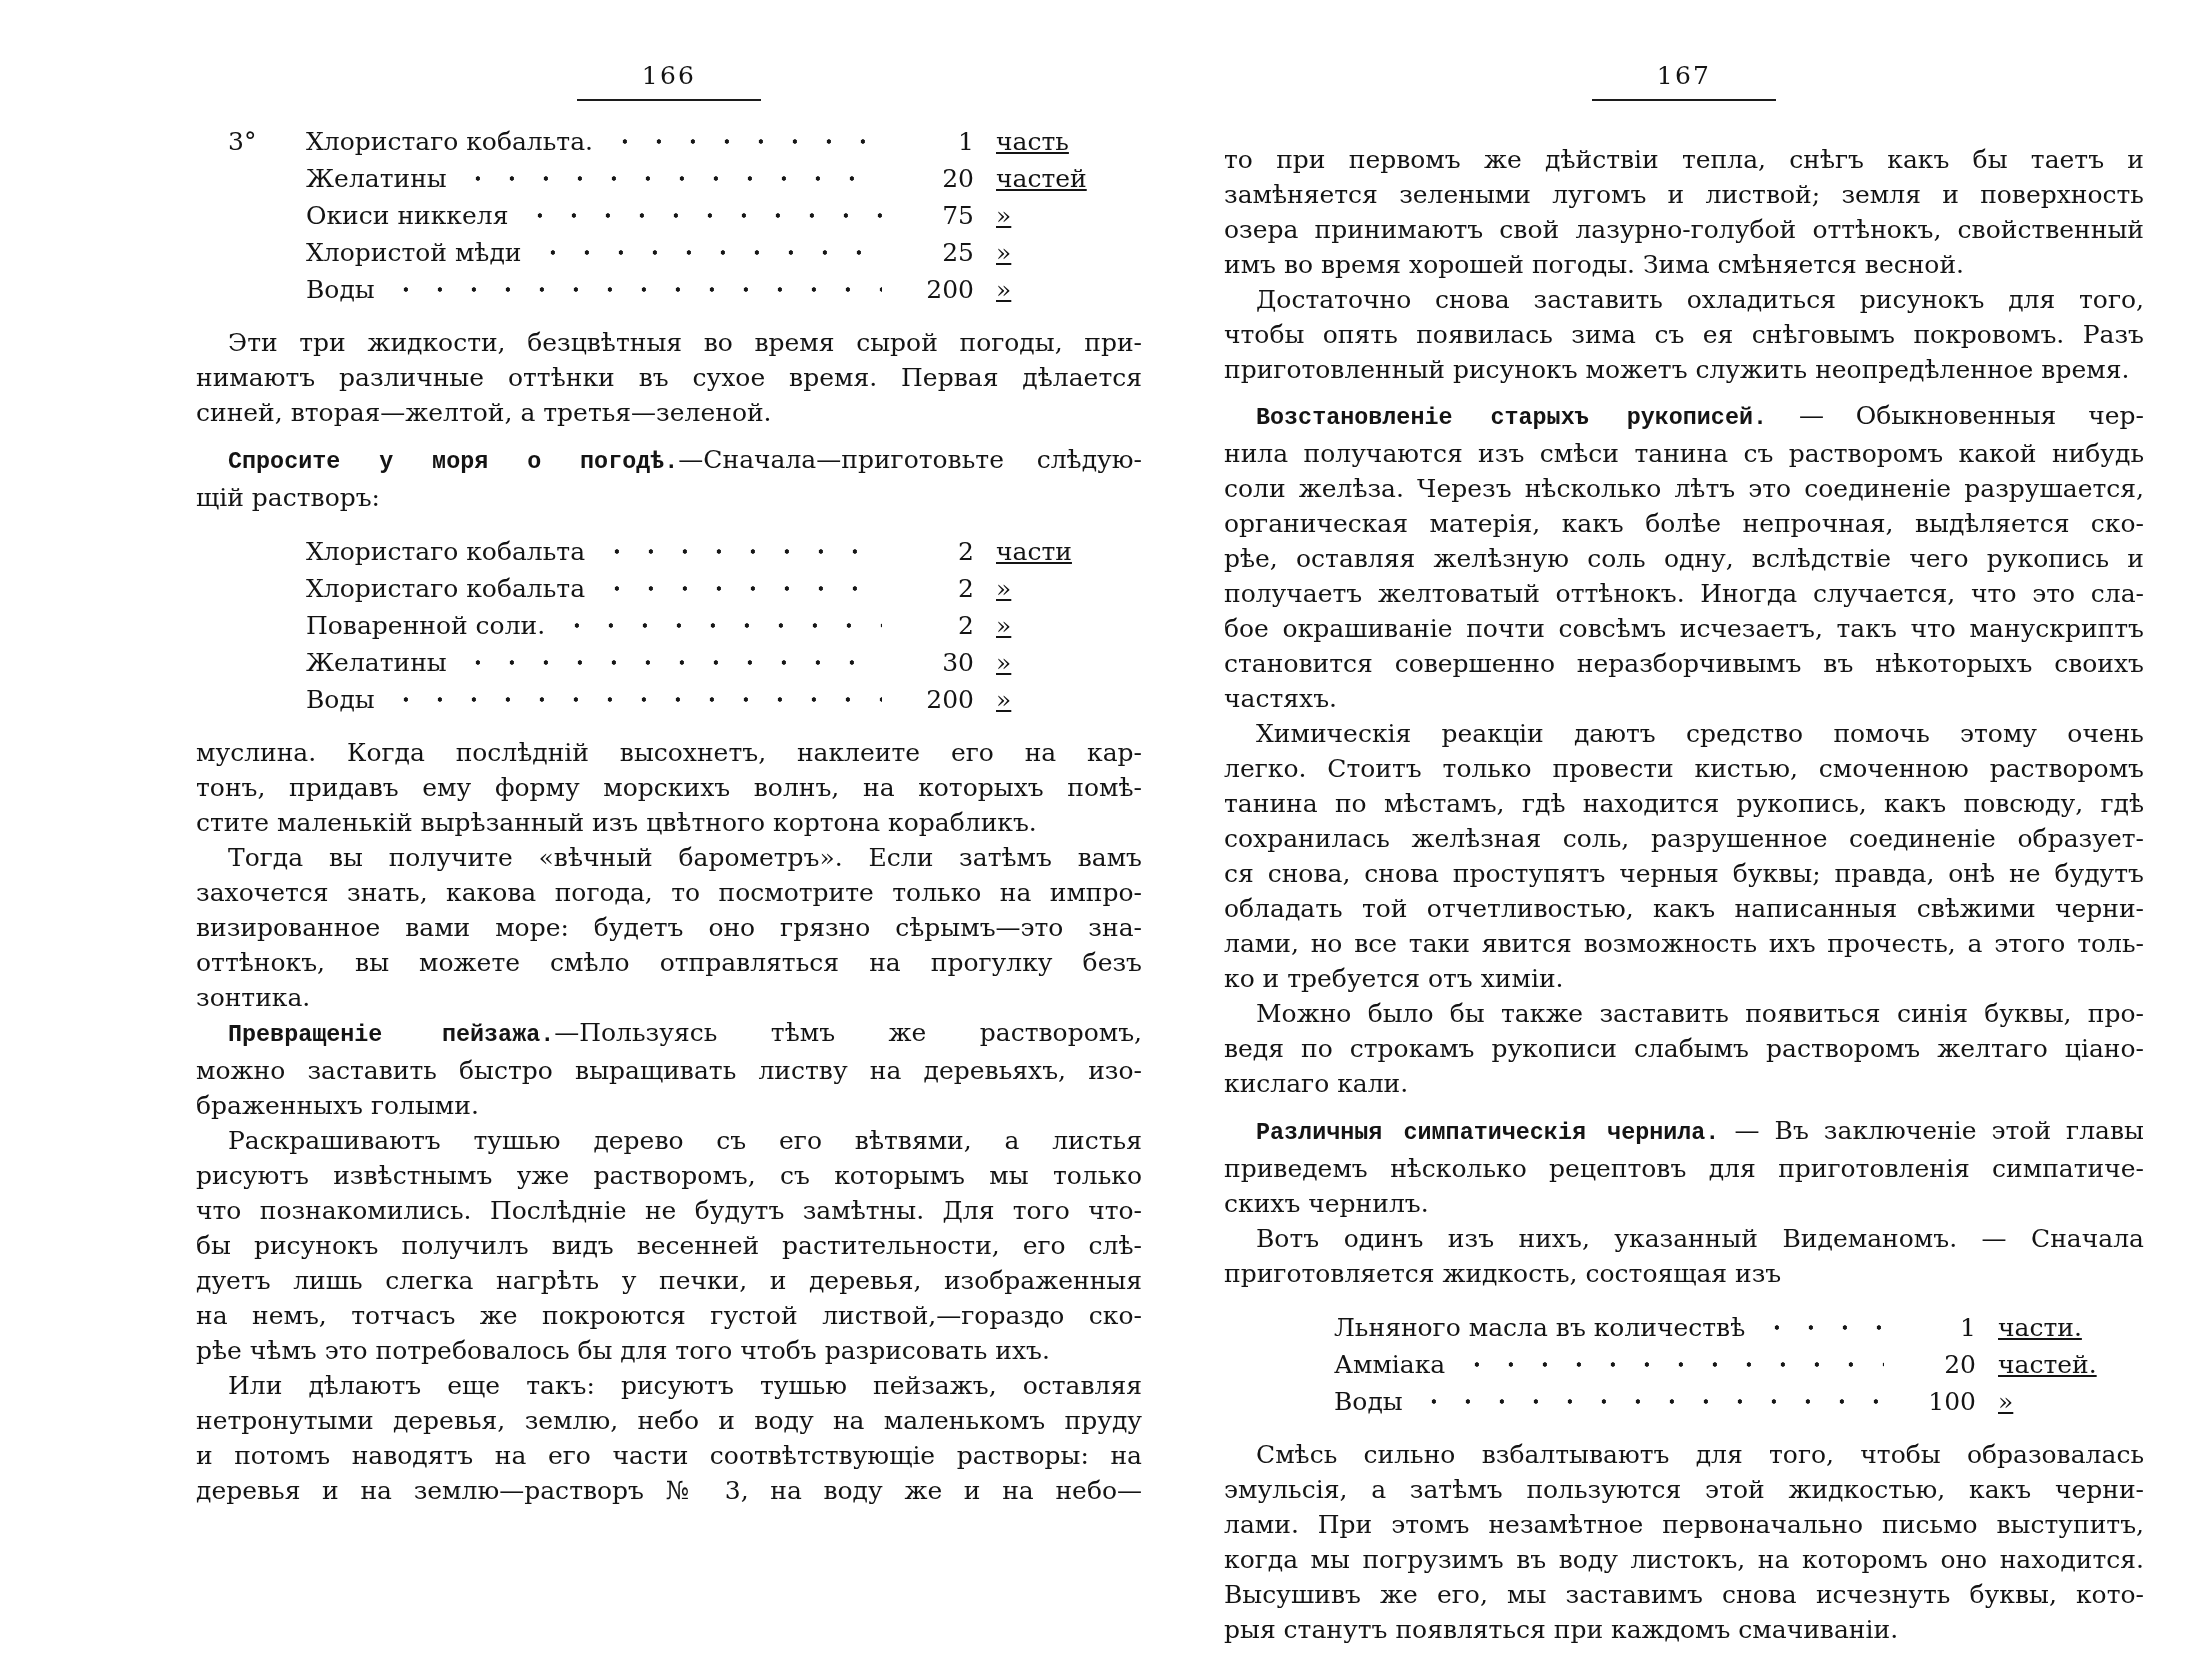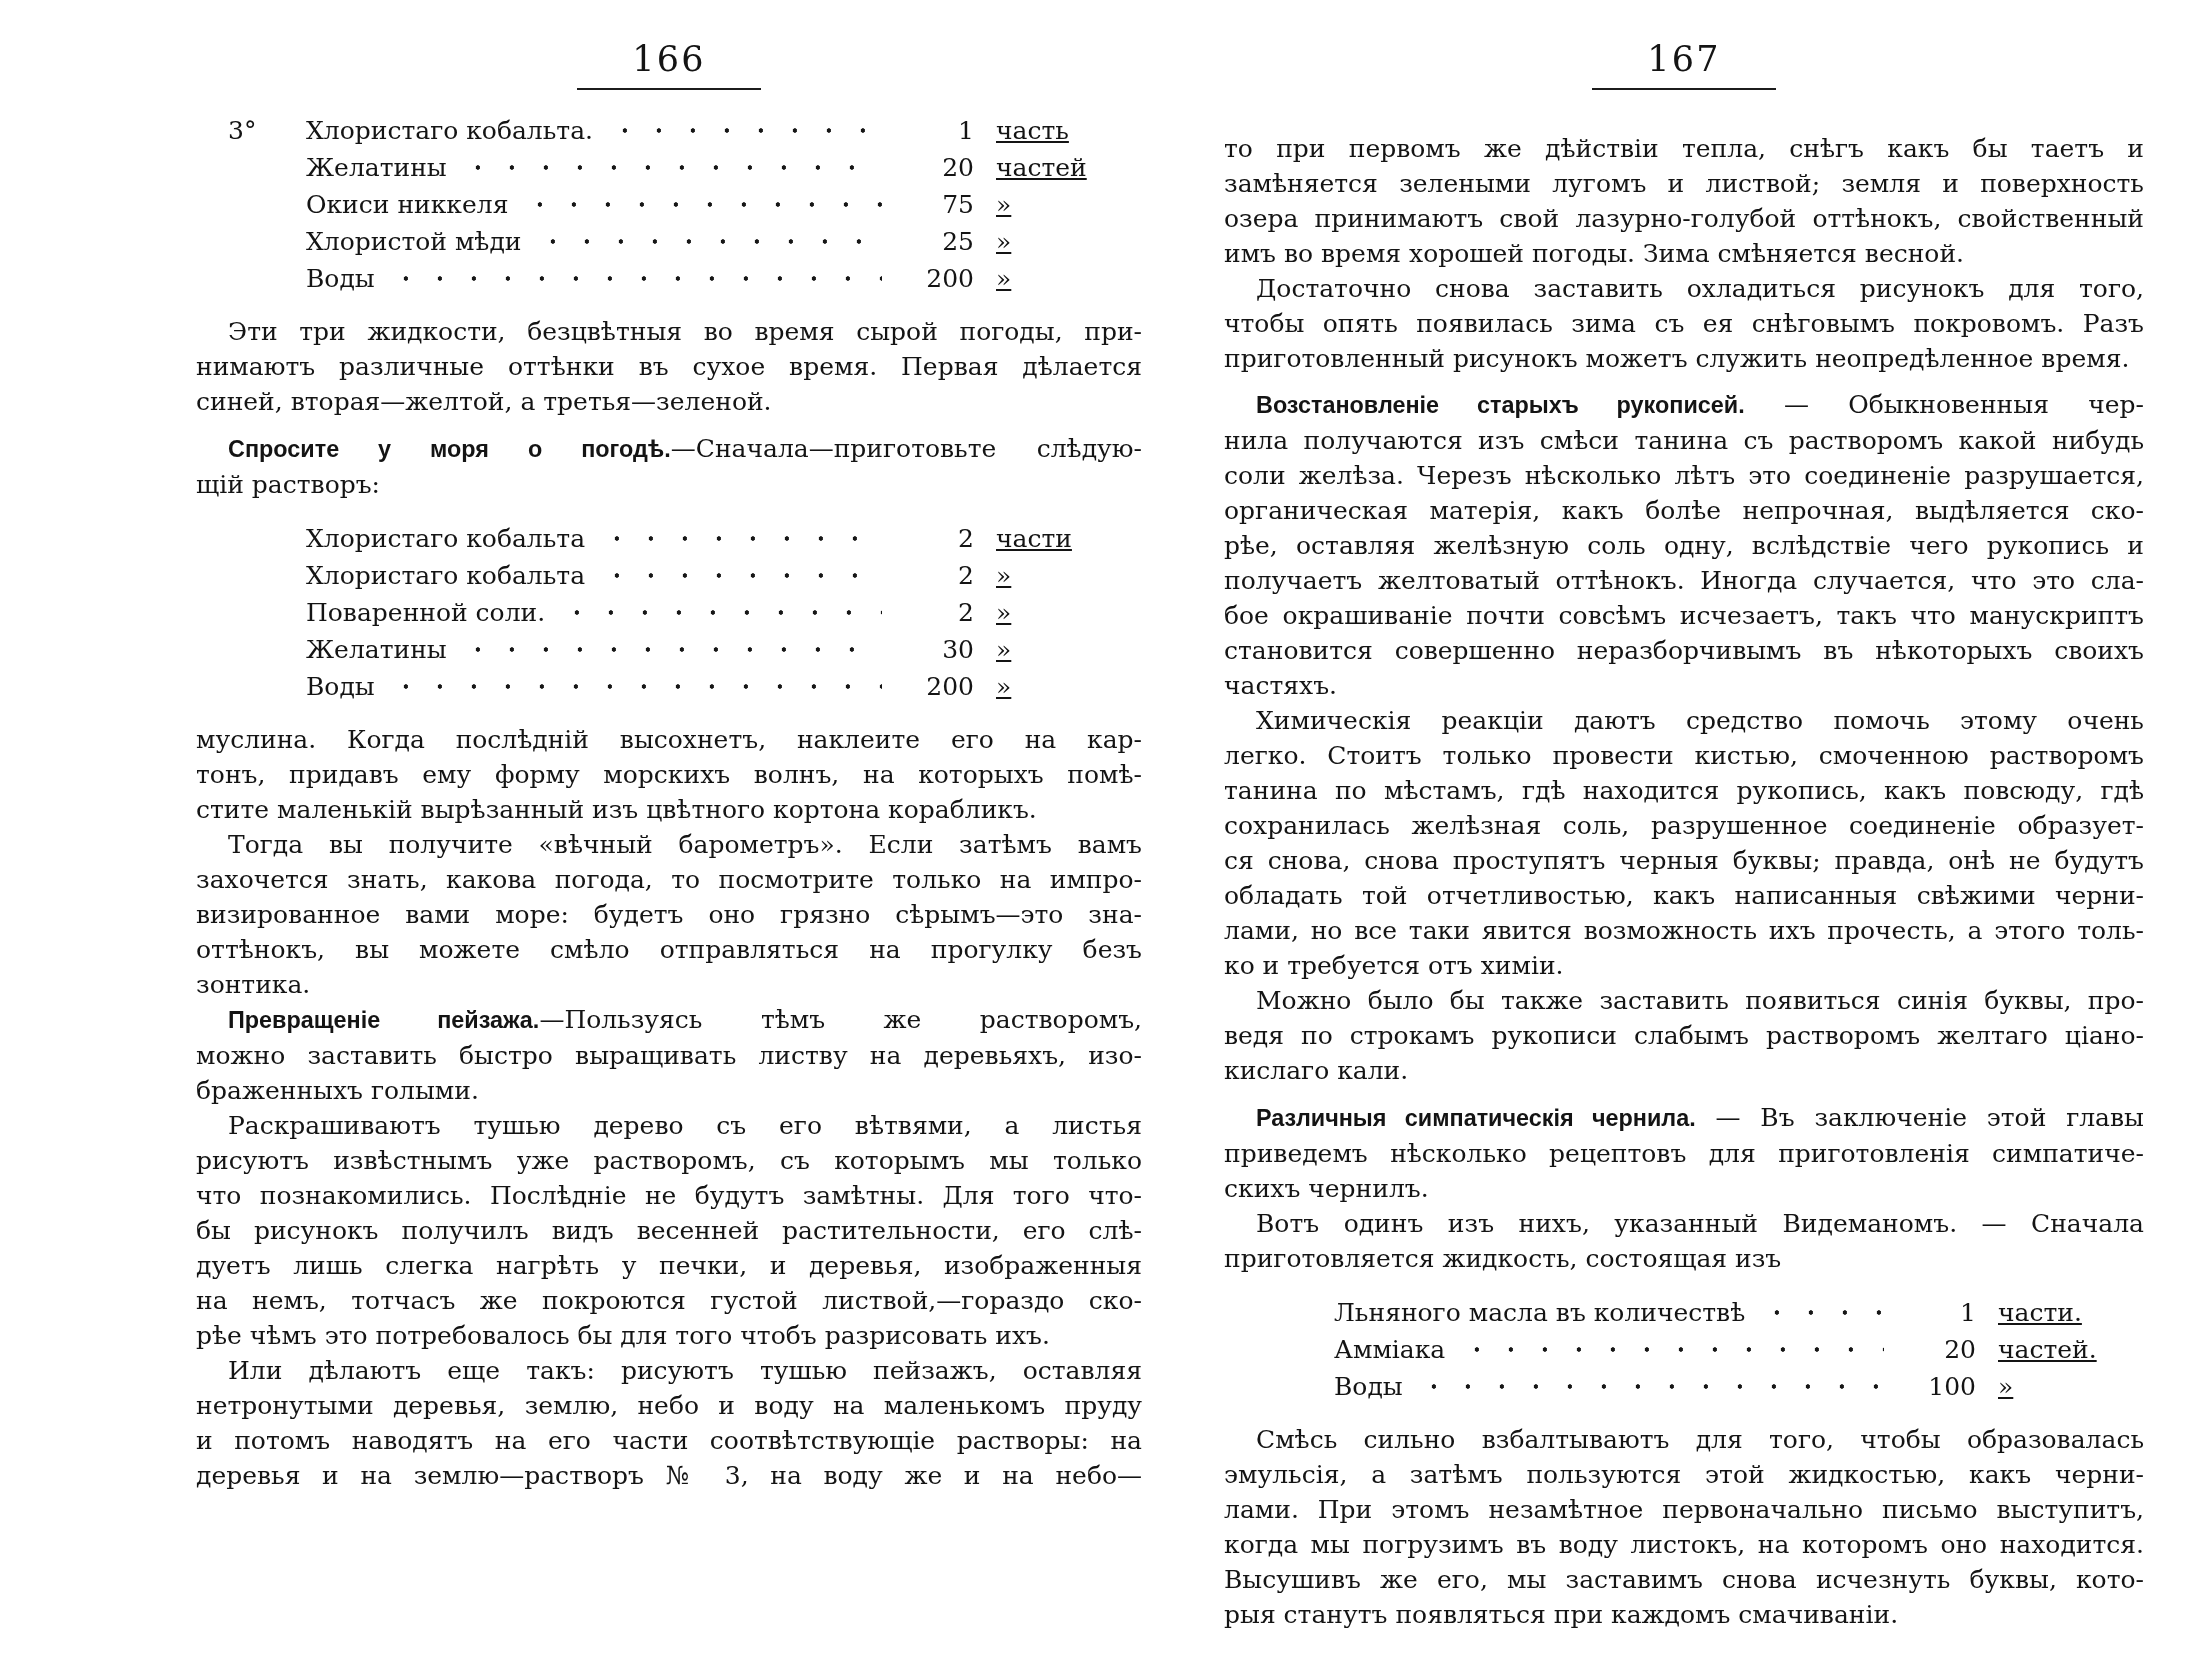--- a/index.html
+++ b/index.html
@@ -14,40 +14,40 @@
     background: #ffffff;
     overflow: hidden;
     font-family: "DejaVu Serif", "Liberation Serif", serif;
     color: #141414;
   }
   .page { position: absolute; top: 0; }
   .page-left  { left: 196px;  width: 946px; }
   .page-right { left: 1224px; width: 920px; }
 
   .pagenum {
-    margin-top: 39px;
+    margin-top: 61px;
     text-align: center;
-    font-size: 35px;
+    font-size: 25px;
     letter-spacing: 2.2px;
   }
   .pagenum-rule {
     width: 184px;
     border-bottom: 2.2px solid #1c1c1c;
     margin: 8.8px auto 0 auto;
   }
   .content { margin-top: 22px; font-size: 25px; line-height: 35px; }
   .content-r { margin-top: 41px; }
 
   .para { margin: 0; }
   .para.gap { margin-top: 11.7px; }
   .line { text-align: left; }
   .line.j { text-align: justify; text-align-last: justify; }
   .line.ind { text-indent: 32px; }
   .bold {
-    font-family: Liberation Sans, sans-serif;
+    font-family: Liberation Mono, monospace;
     font-weight: 700;
     font-size: 23.4px;
     margin-top: 42px;
   }
 
   .recipe { margin: 17.6px 0; }
   .rrow {
     position: relative;
     display: flex;
     align-items: baseline;

